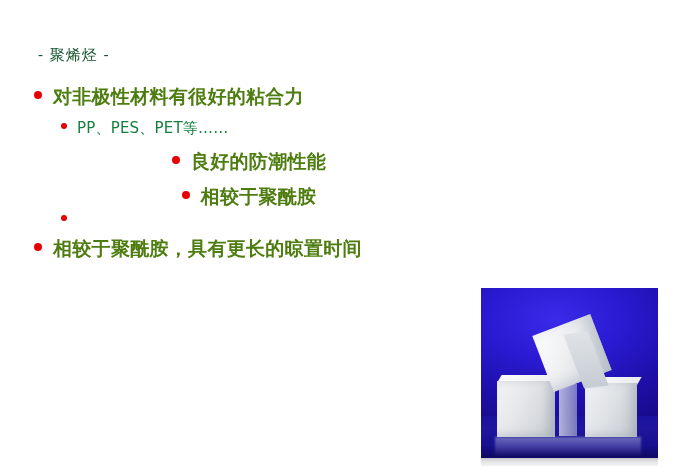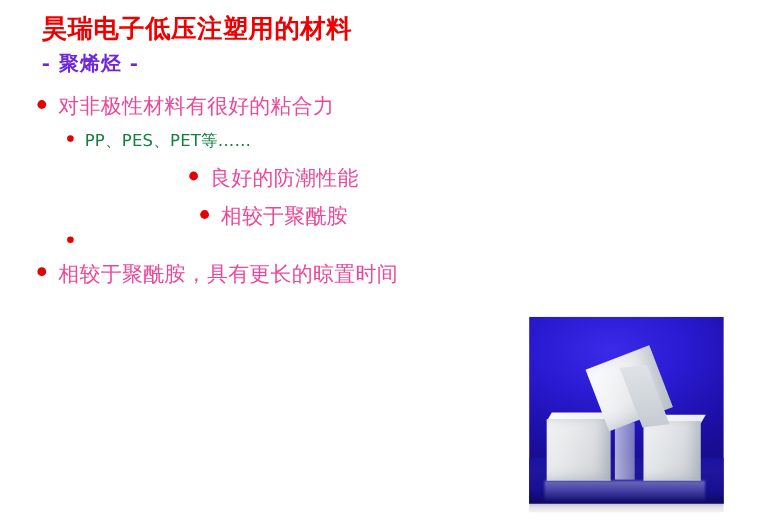--- a/index.html
+++ b/index.html
@@ -33,23 +33,23 @@
     font-weight: bold;
     color: #ee0000;
     letter-spacing: 0.5px;
     white-space: nowrap;
   }
   .subtitle {
     position: absolute;
     left: 38px;
     top: 46px;
     font-family: "DejaVu Serif", "Liberation Serif", serif;
-    font-size: 18px;
-    font-weight: bold;
-    color: #6d28d9;
+    font-size: 15px;
+    font-weight: normal;
+    color: #14532d;
     letter-spacing: 1px;
     white-space: nowrap;
   }
 
   
   .bullets {
     position: absolute;
     left: 34px;
     top: 84px;
     width: 430px;
@@ -71,22 +71,22 @@
     height: 8px;
     border-radius: 50%;
     background: #e60000;
     margin-right: 11px;
     position: relative;
     top: -4px;
   }
   .lvl1 .txt {
     font-family: "DejaVu Serif", "Liberation Serif", serif;
     font-size: 19px;
-    font-weight: normal;
-    color: #ec4899;
+    font-weight: bold;
+    color: #4d7c0f;
     letter-spacing: 0.3px;
   }
 
   
   .lvl2 {
     margin-left: 27px;
     margin-bottom: 11px;
   }
   .lvl2 .dot {
     flex: 0 0 auto;
@@ -219,21 +219,20 @@
     height: 20px;
     background: linear-gradient(to bottom, rgba(225,230,240,.42), rgba(70,60,180,0));
     filter: blur(1px);
   }
 </style>
 </head>
 <body>
 
 <div class="slide">
 
-  <div class="title">昊瑞电子低压注塑用的材料</div>
 
   <div class="subtitle">- 聚烯烃 -</div>
 
   <div class="bullets">
 
     <div class="row lvl1">
       <span class="dot"></span>
       <span class="txt">对非极性材料有很好的粘合力</span>
     </div>
 

